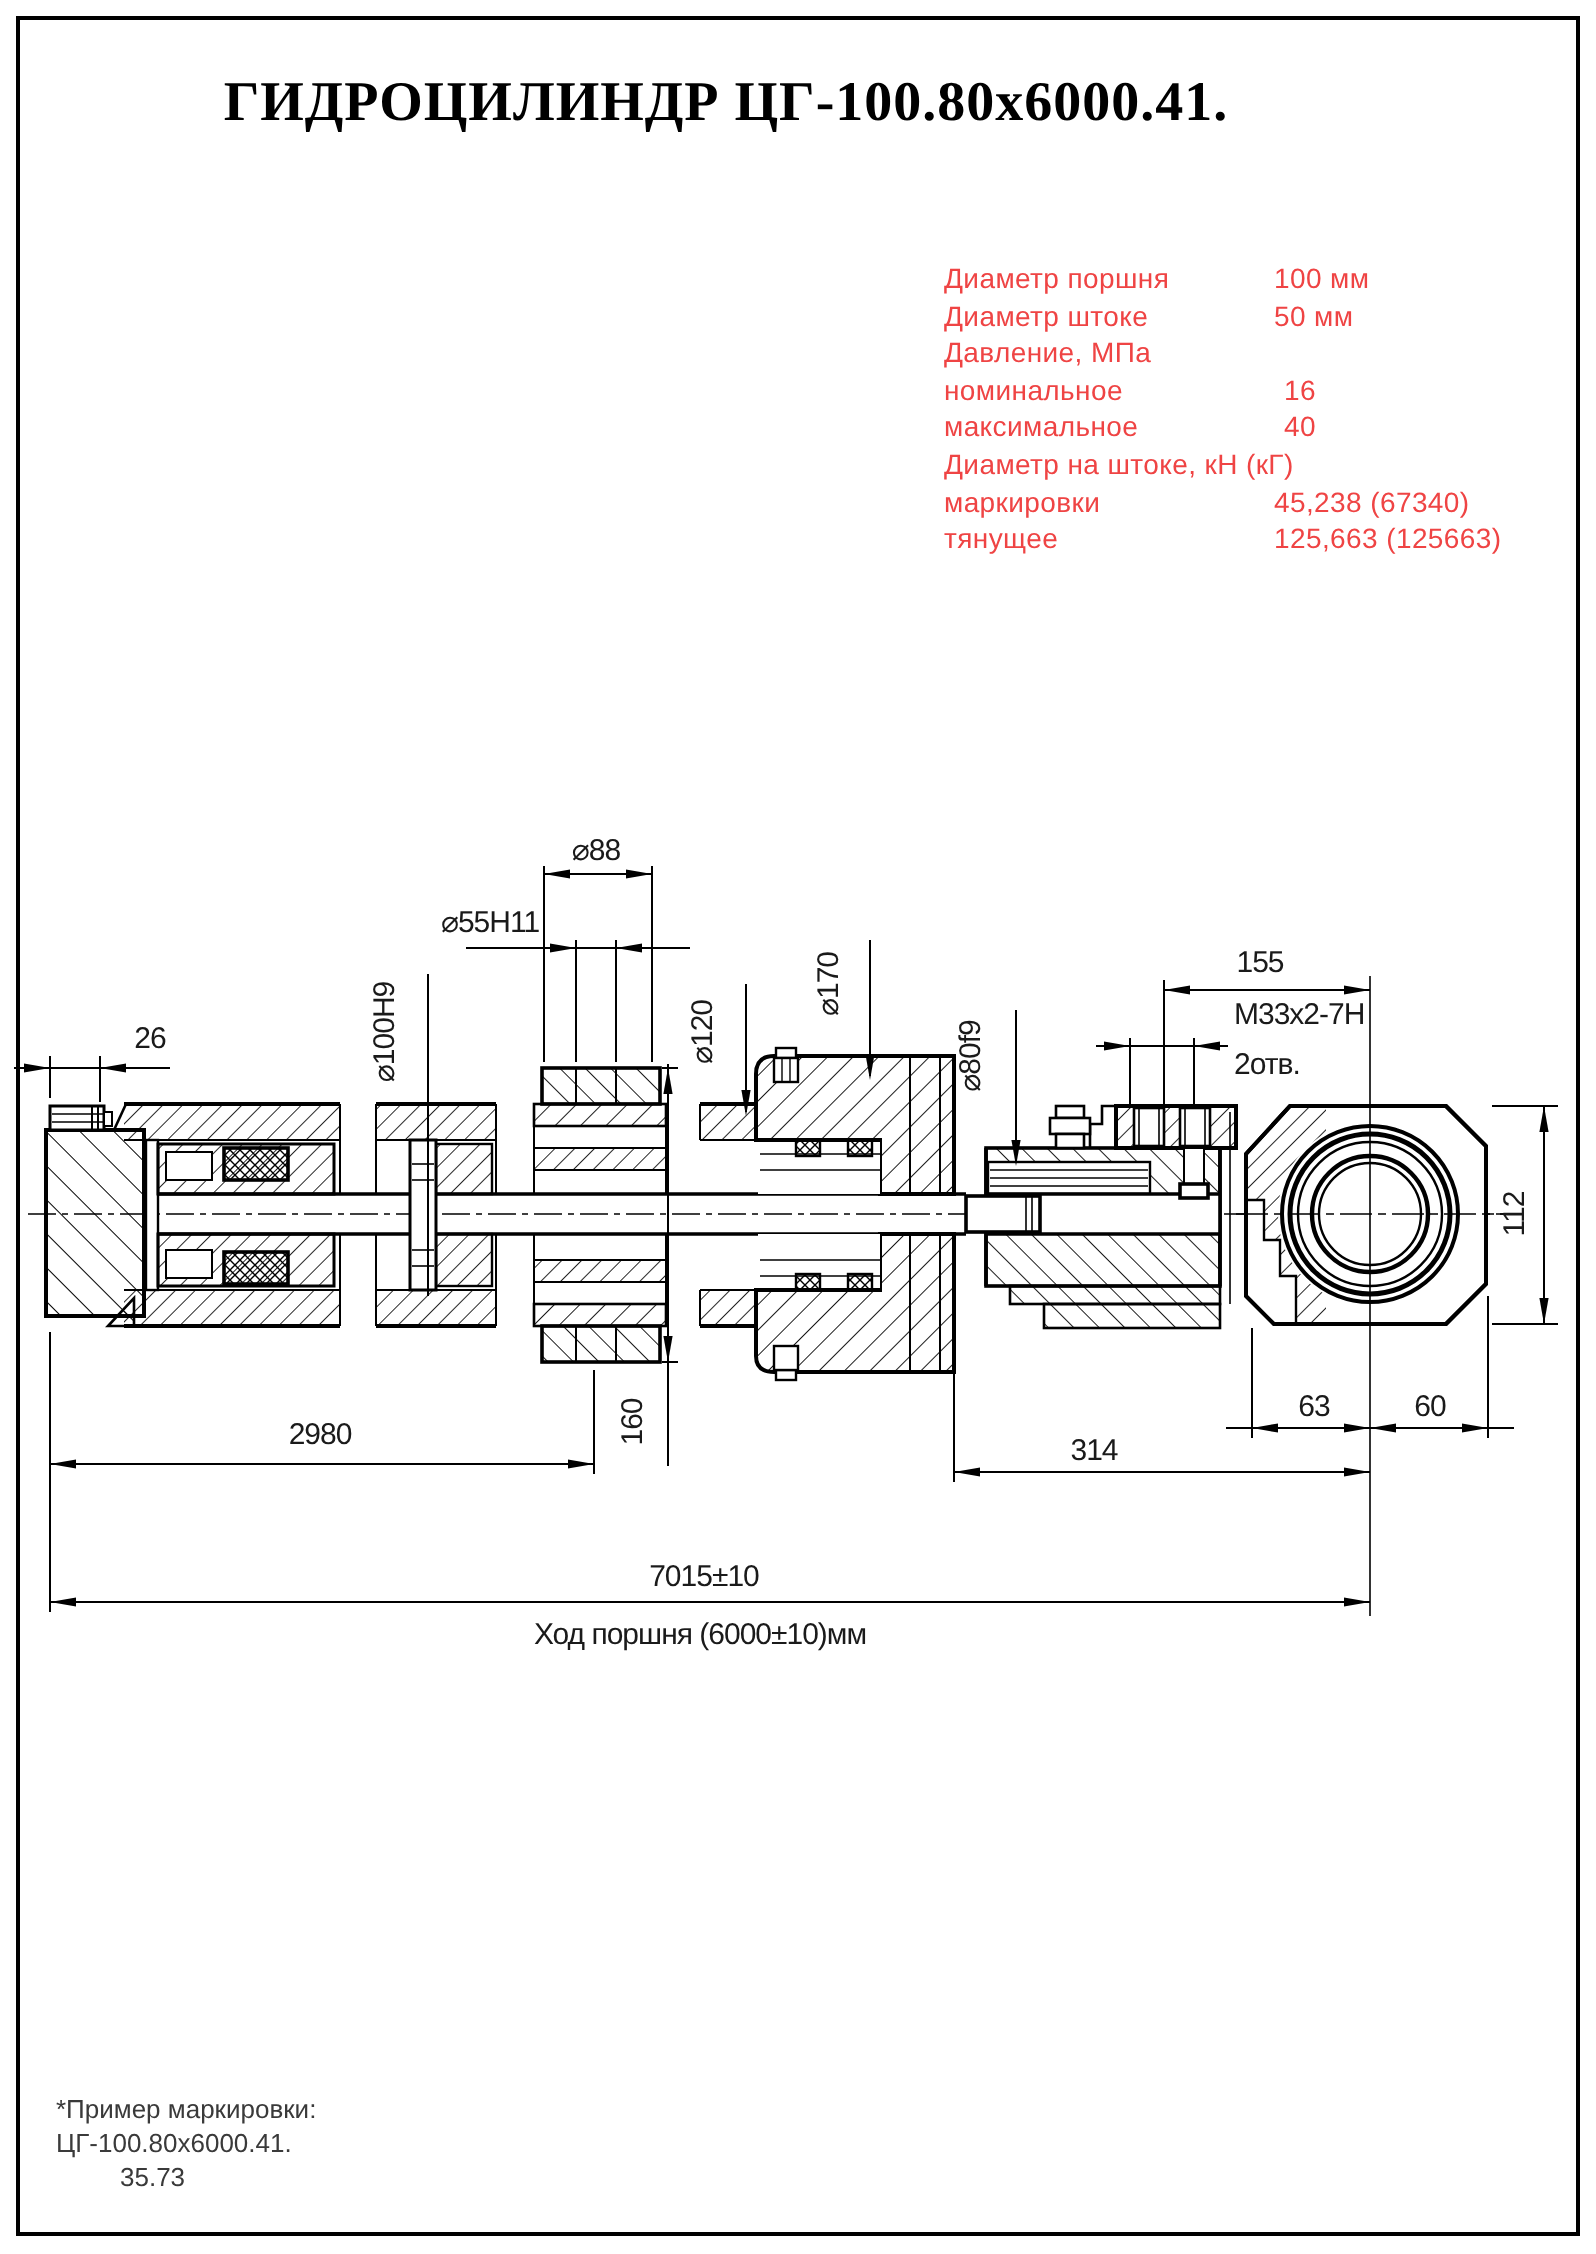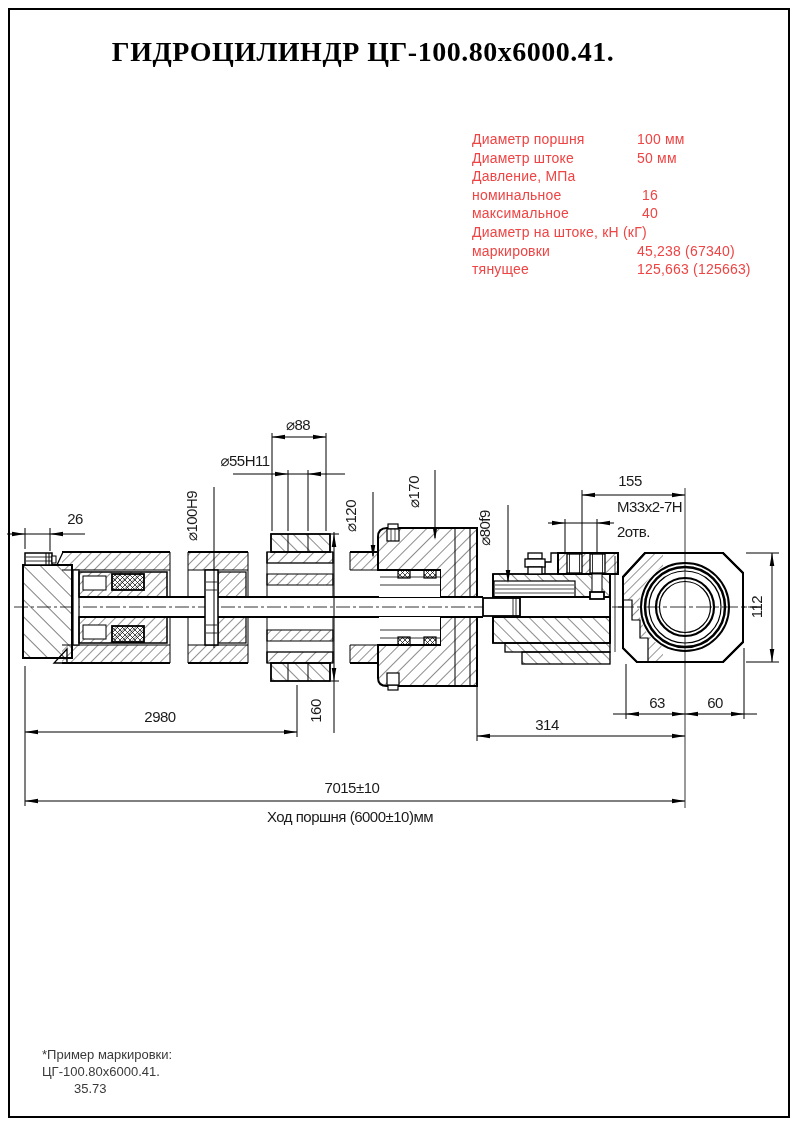--- a/index.html
+++ b/index.html
@@ -2,21 +2,21 @@
 <html><head>
 <meta charset="utf-8">
 <style>
 html,body{margin:0;padding:0;background:#fff}
 .page{position:relative;width:798px;height:1127px;background:#fff;font-family:"Liberation Sans",sans-serif;overflow:hidden}
 .frame{position:absolute;left:8px;top:8px;width:782px;height:1110px;border:2px solid #000;box-sizing:border-box}
 .title{position:absolute;left:0;top:36px;width:726px;text-align:center;font-family:"Liberation Serif",serif;font-weight:bold;font-size:28px;color:#000;letter-spacing:.5px;white-space:nowrap}
 .specs{position:absolute;left:472px;top:131px;font-size:14px;color:#ef4444;letter-spacing:.2px}
 .specs .row{position:relative;height:18.6px;white-space:nowrap}
 .specs .val{position:absolute;left:165px;top:0}
-.note{position:absolute;left:42px;top:1046px;font-size:13px;color:#3a3a3a;line-height:17px}
+.note{position:absolute;left:28px;top:1046px;font-size:13px;color:#3a3a3a;line-height:17px}
 .note .n3{padding-left:32px}
 svg{position:absolute;left:0;top:0}
 svg text{font-family:"Liberation Sans",sans-serif;font-size:15px;fill:#1a1a1a;letter-spacing:-0.5px}
 </style>
 </head>
 <body>
 
 <div class="page">
   <div class="frame"></div>
   <div class="title">ГИДРОЦИЛИНДР ЦГ-100.80х6000.41.</div>

